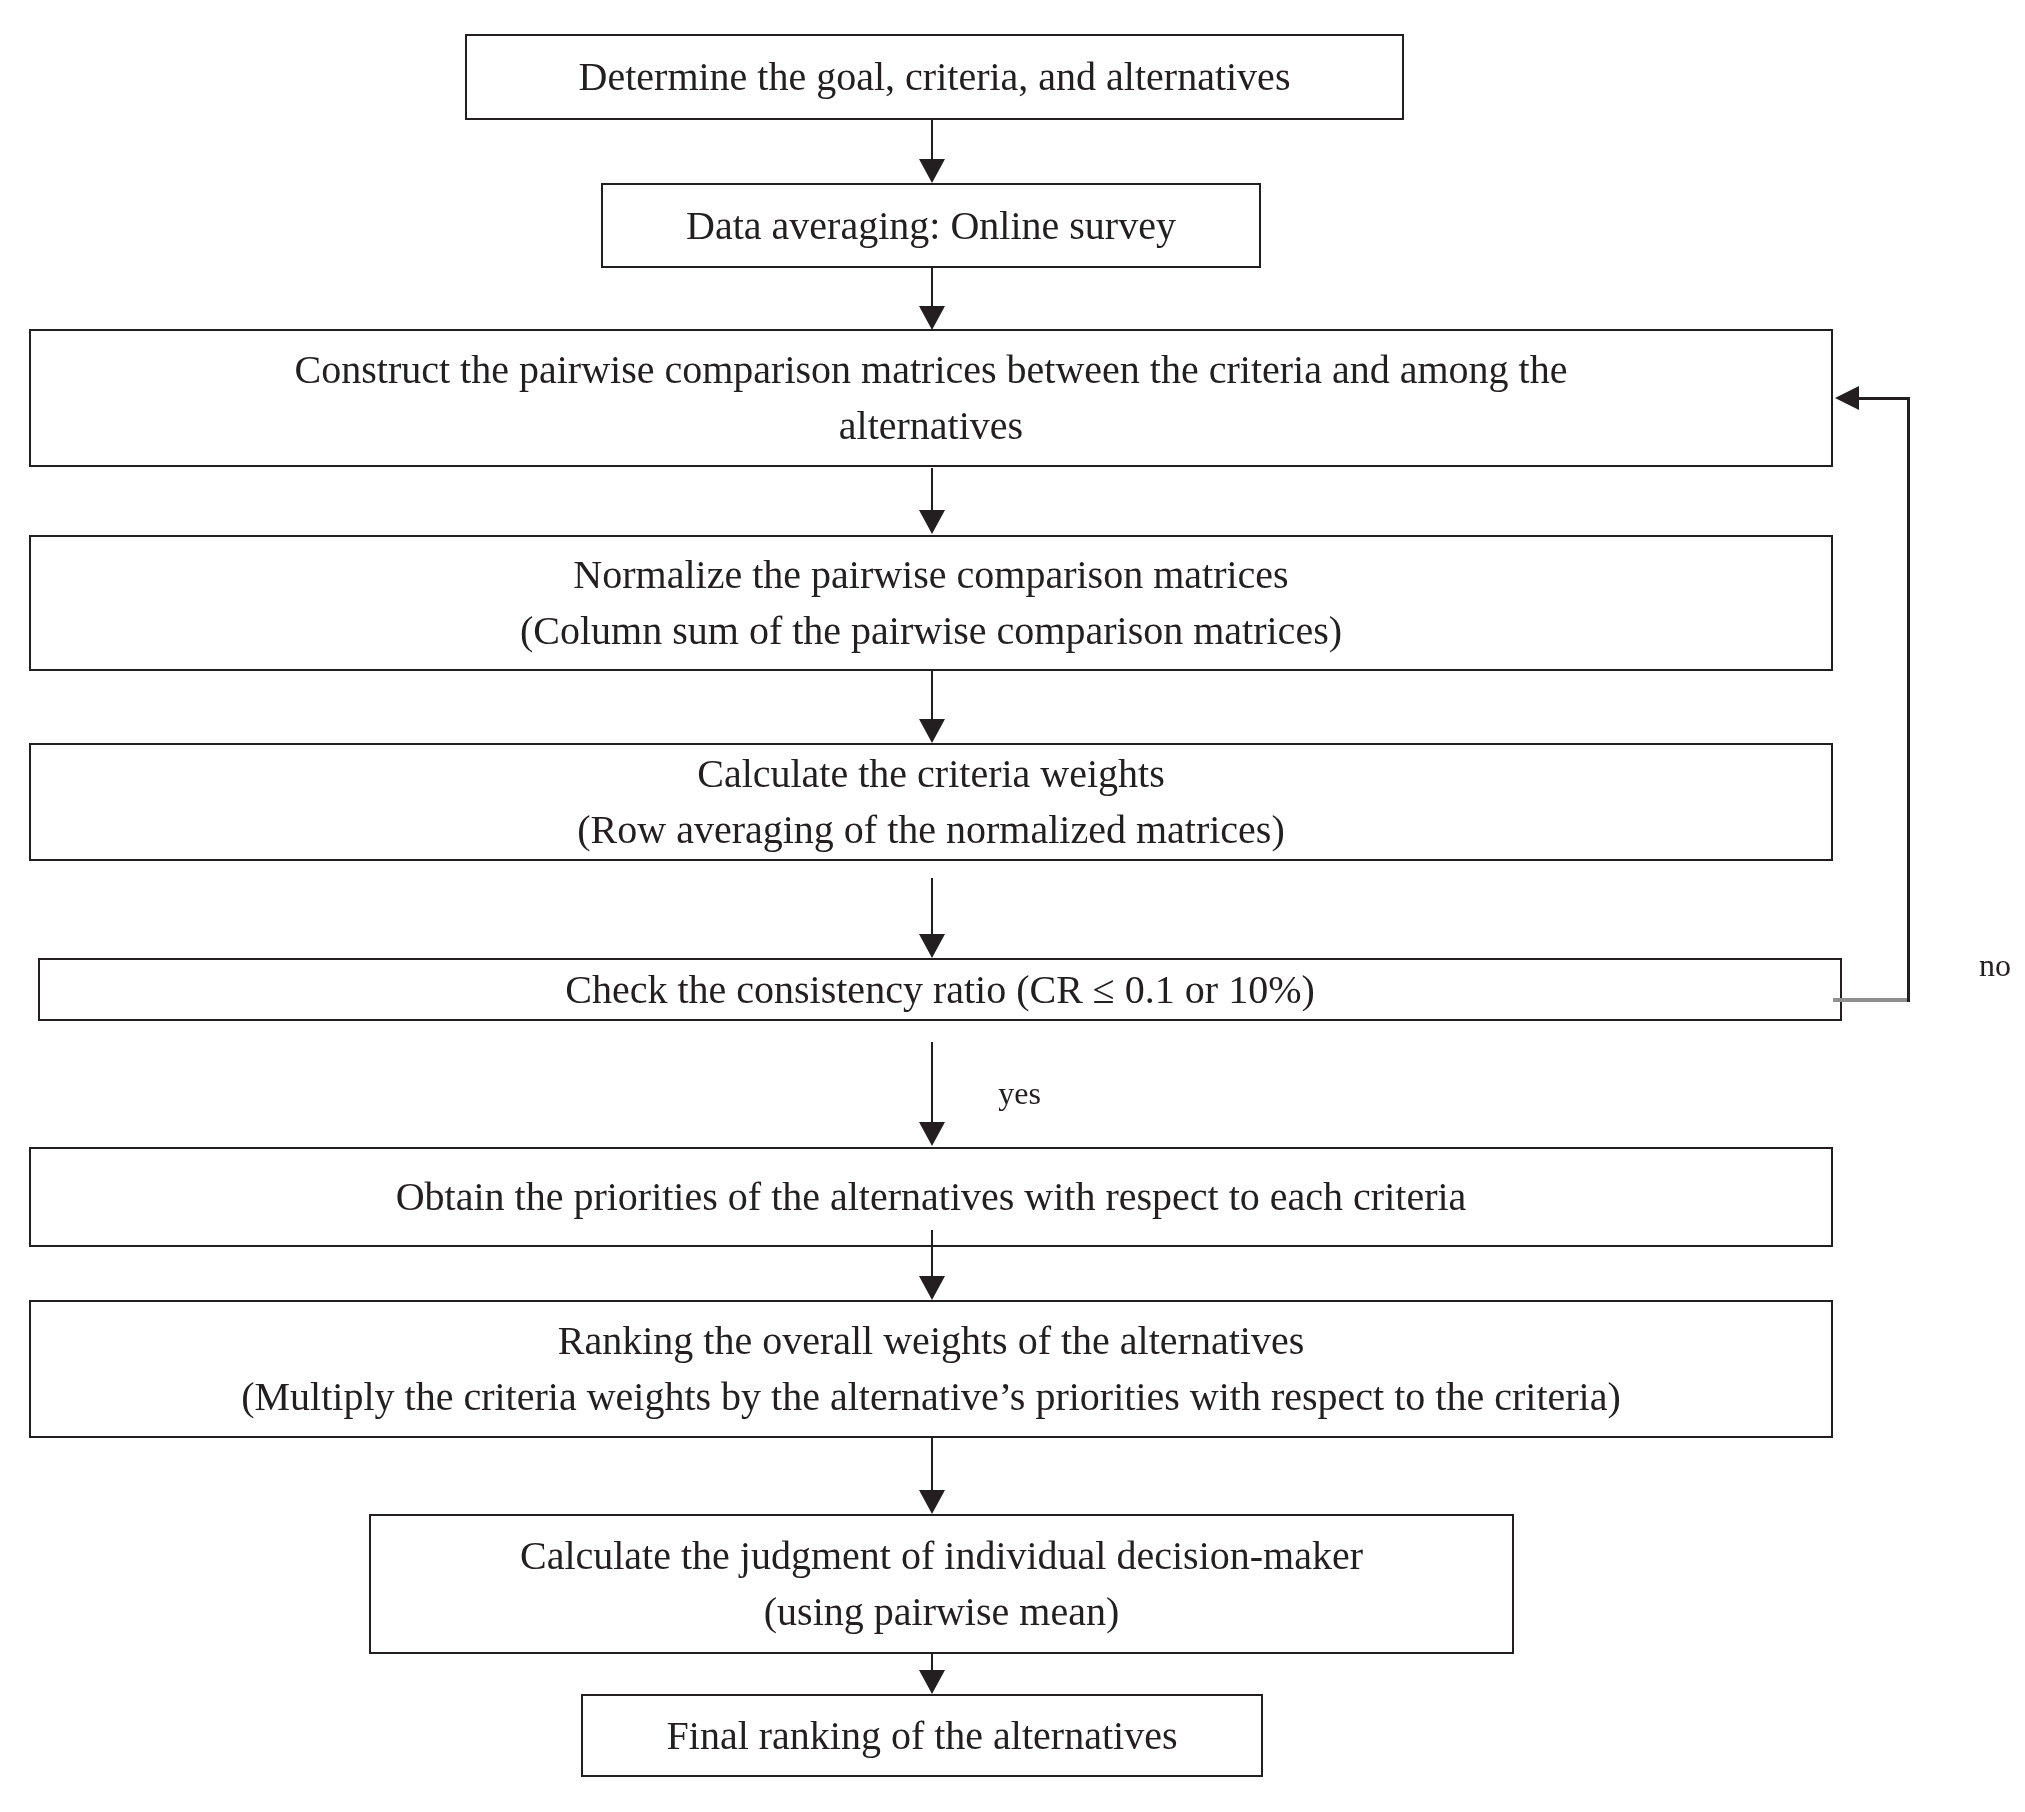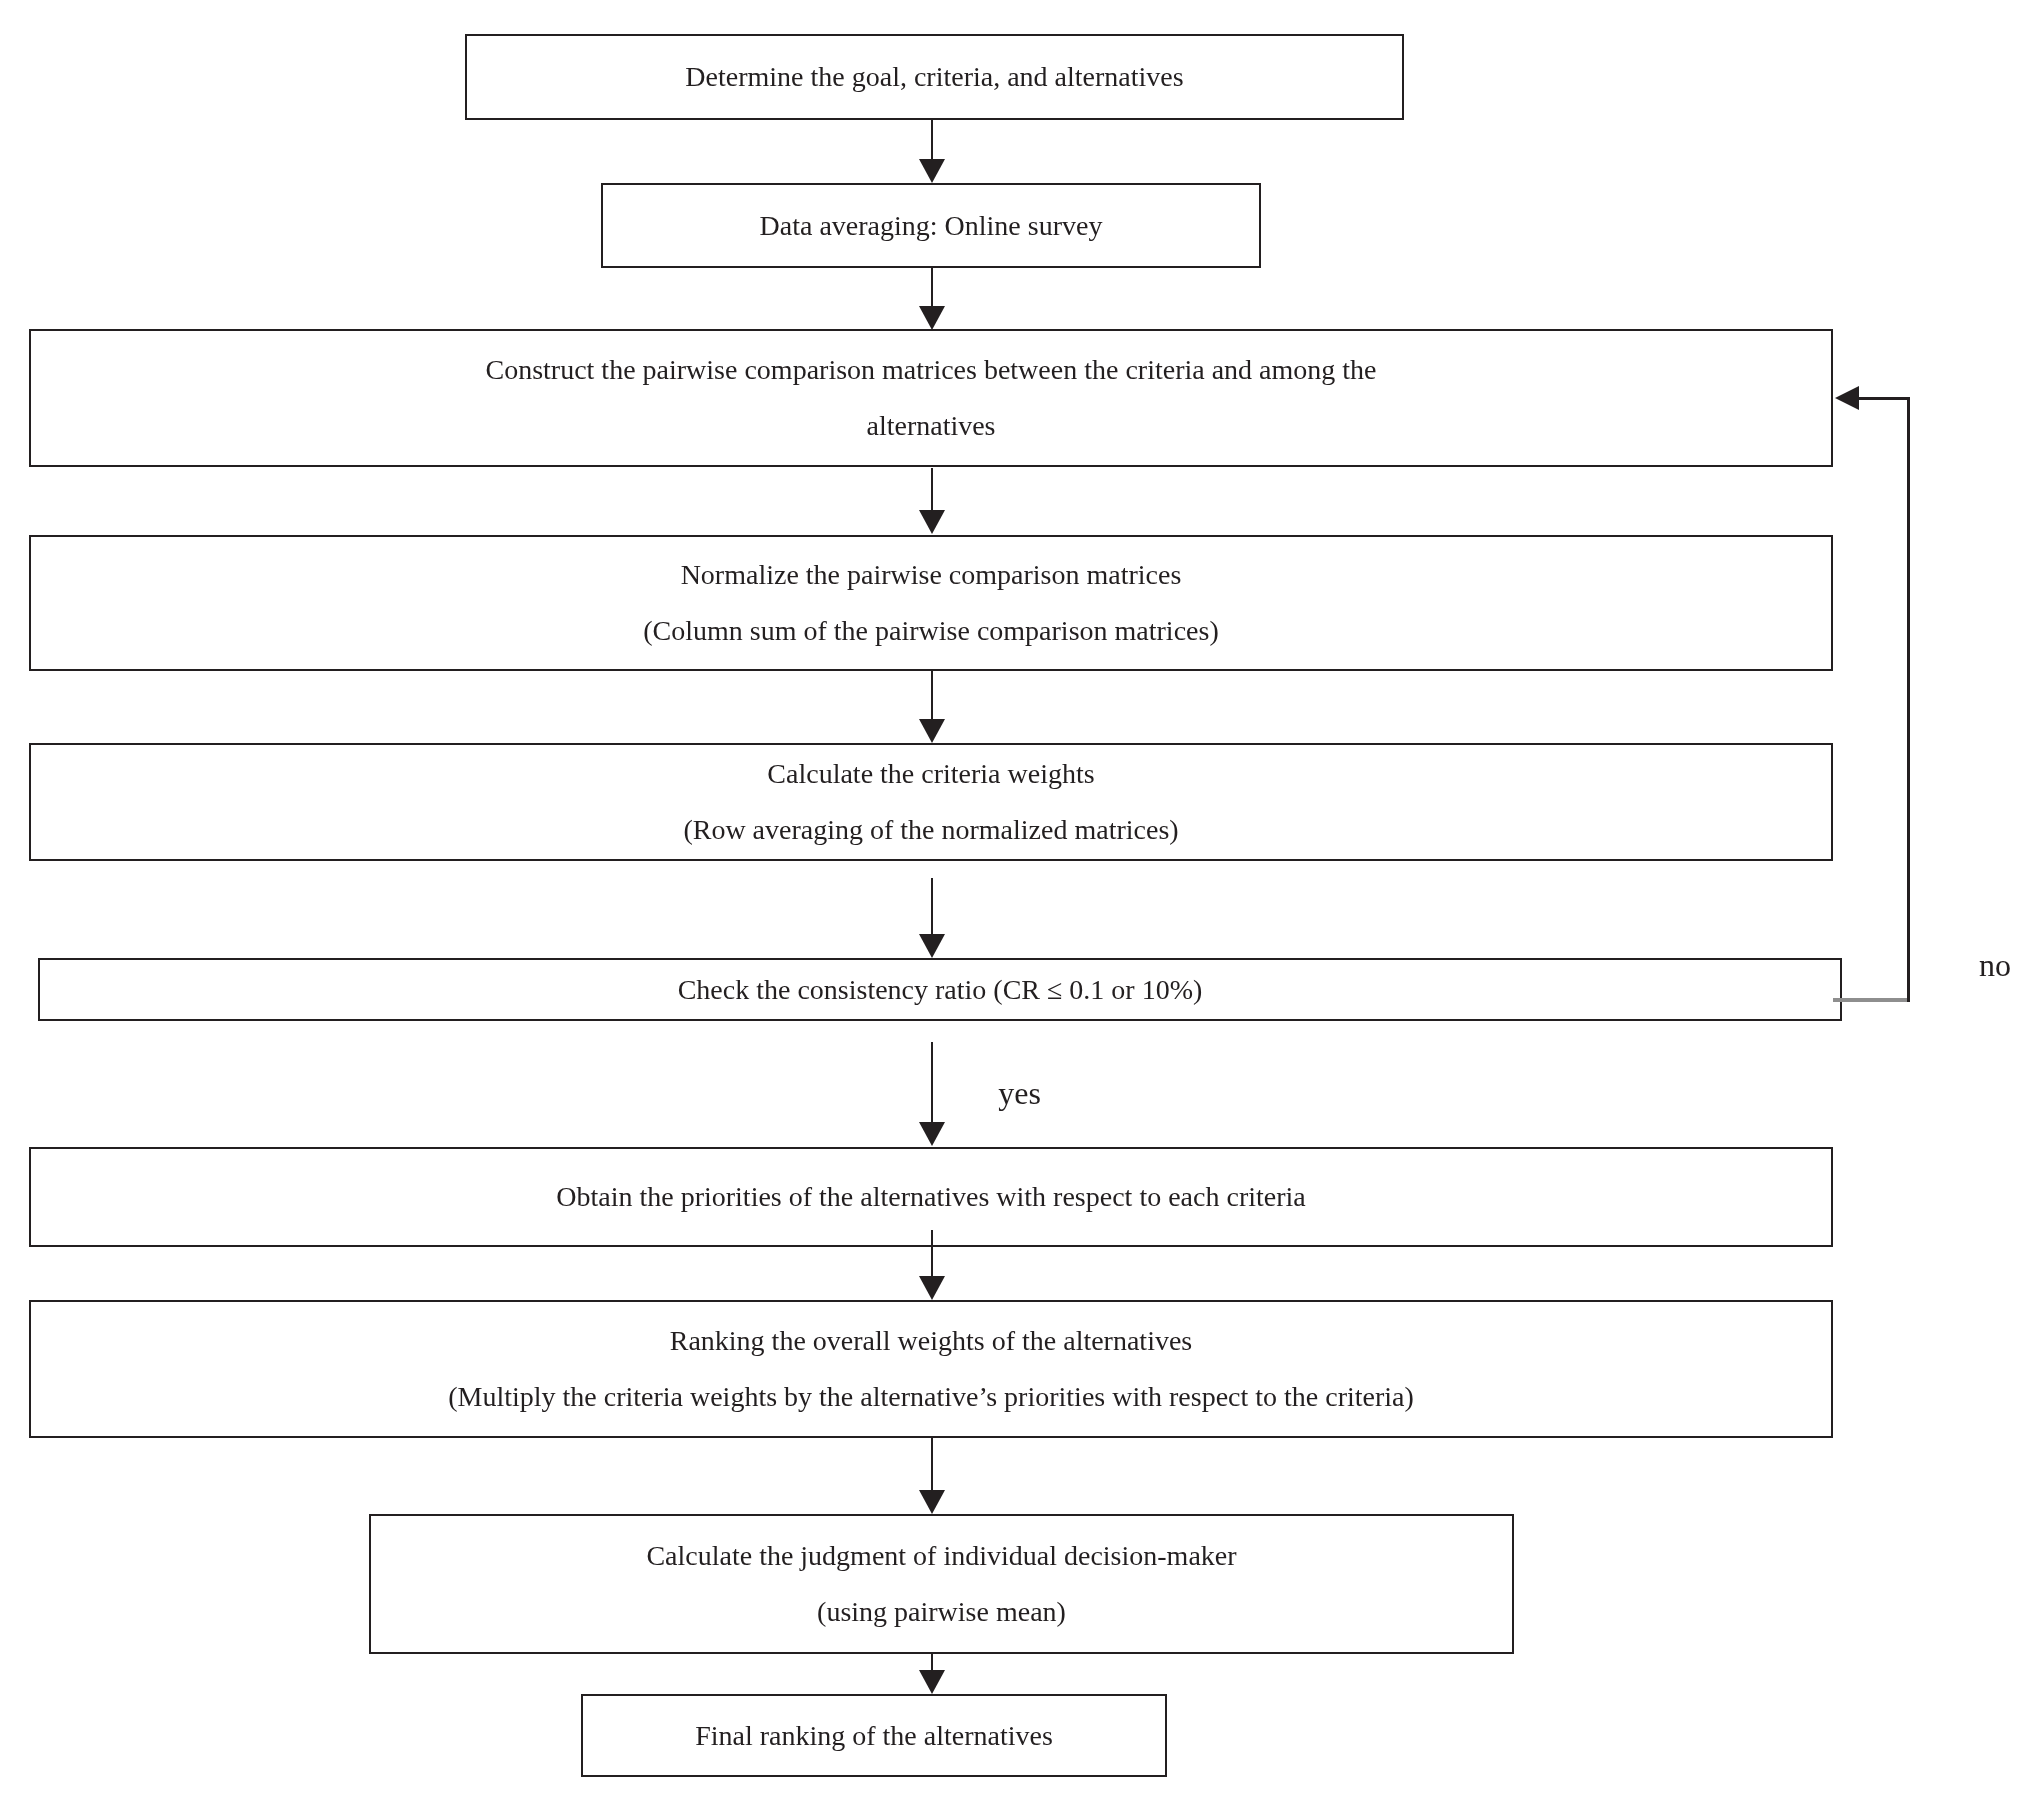--- a/index.html
+++ b/index.html
@@ -5,21 +5,21 @@
   html,body{margin:0;padding:0;background:#ffffff;}
   body{width:2025px;height:1813px;}
   .diagram{
     position:relative;width:2025px;height:1813px;background:#ffffff;
     font-family:"Liberation Serif","DejaVu Serif",serif;color:#231f20;
   }
   .node{
     position:absolute;box-sizing:border-box;border:2.4px solid #231f20;background:#ffffff;
     display:flex;flex-direction:column;justify-content:center;align-items:center;text-align:center;
   }
-  .nline{font-size:28px;line-height:56px;white-space:nowrap;}
+  .nline{font-size:40px;line-height:56px;white-space:nowrap;}
   .shaft{position:absolute;width:2.4px;background:#231f20;}
   .head-down{
     position:absolute;width:0;height:0;
     border-left:13px solid transparent;border-right:13px solid transparent;
     border-top:24.5px solid #231f20;
   }
   .head-left{
     position:absolute;width:0;height:0;
     border-top:12.2px solid transparent;border-bottom:12.2px solid transparent;
     border-right:24.5px solid #231f20;
@@ -67,21 +67,21 @@
   <div class="node" style="left:29px;top:1300px;width:1804px;height:138px">
     <div class="nline">Ranking the overall weights of the alternatives</div>
     <div class="nline">(Multiply the criteria weights by the alternative’s priorities with respect to the criteria)</div>
   </div>
 
   <div class="node" style="left:369px;top:1514px;width:1145px;height:140px">
     <div class="nline">Calculate the judgment of individual decision-maker</div>
     <div class="nline">(using pairwise mean)</div>
   </div>
 
-  <div class="node" style="left:581px;top:1694px;width:586px;height:83px">
+  <div class="node" style="left:581px;top:1694px;width:682px;height:83px">
     <div class="nline">Final ranking of the alternatives</div>
   </div>
 
   <div class="shaft" style="left:931px;top:118px;height:42px"></div>
   <div class="head-down" style="left:919px;top:159px"></div>
 
   <div class="shaft" style="left:931px;top:268px;height:39px"></div>
   <div class="head-down" style="left:919px;top:306px"></div>
 
   <div class="shaft" style="left:931px;top:468px;height:43px"></div>

